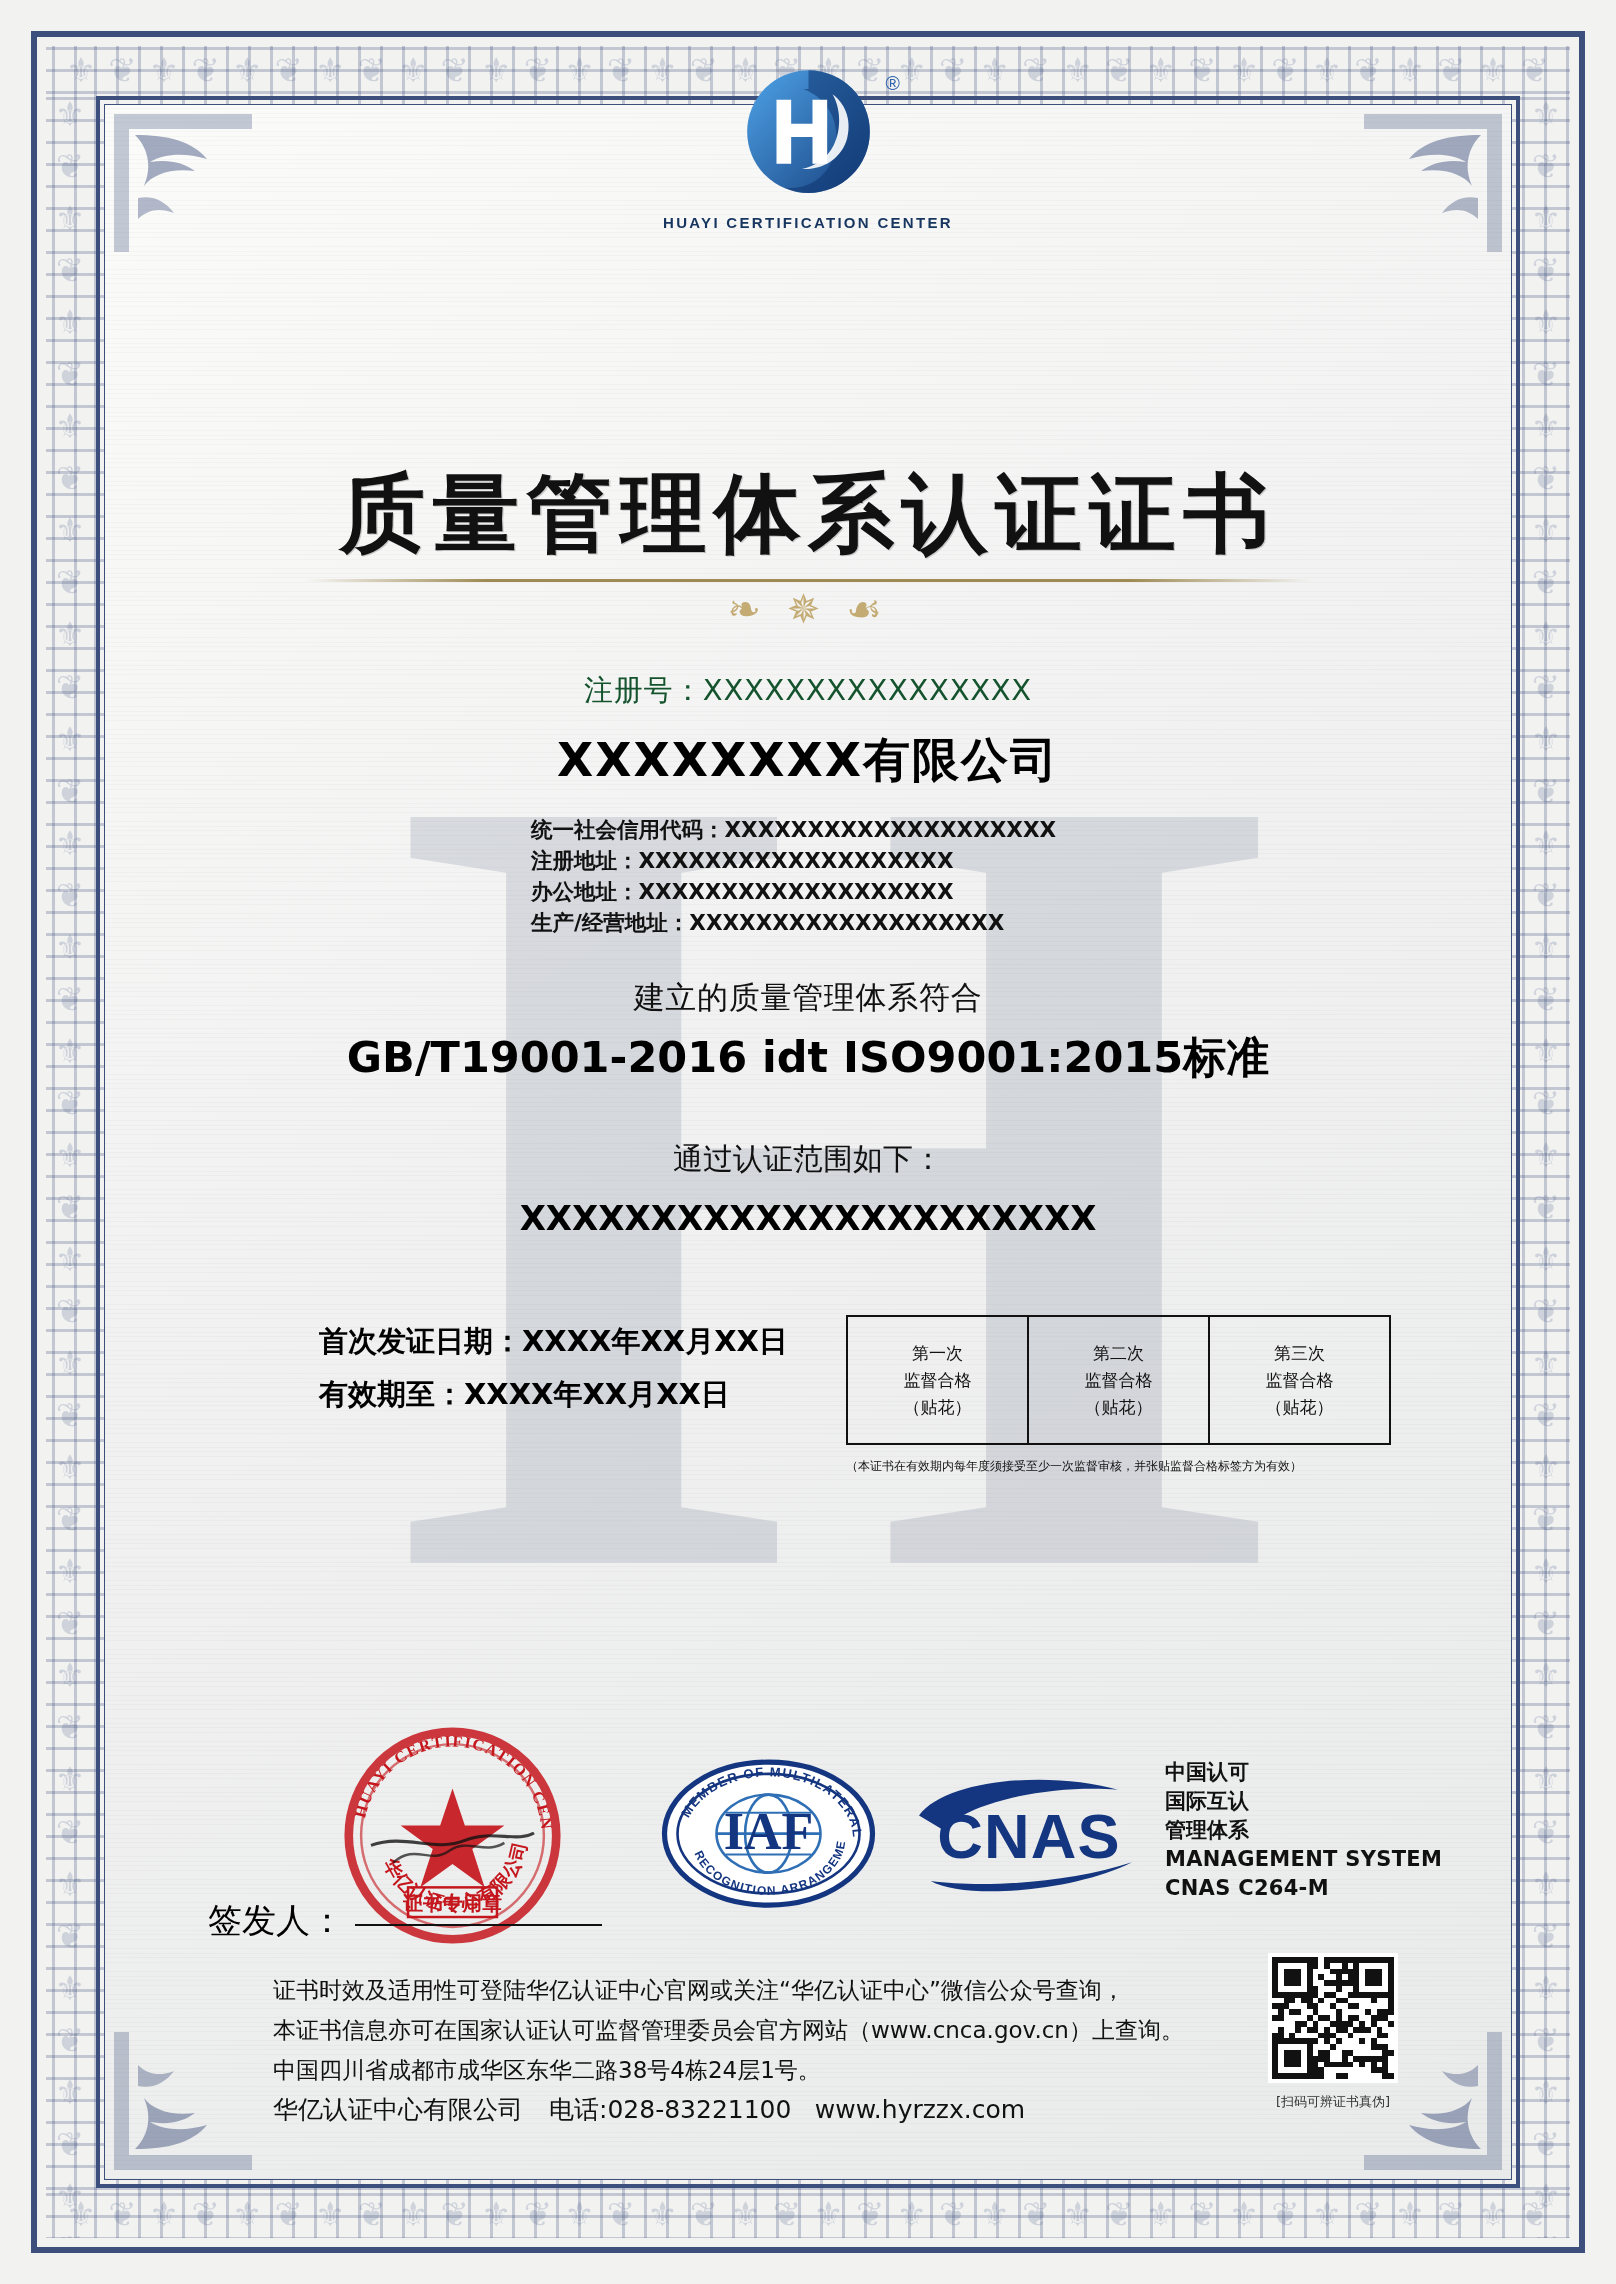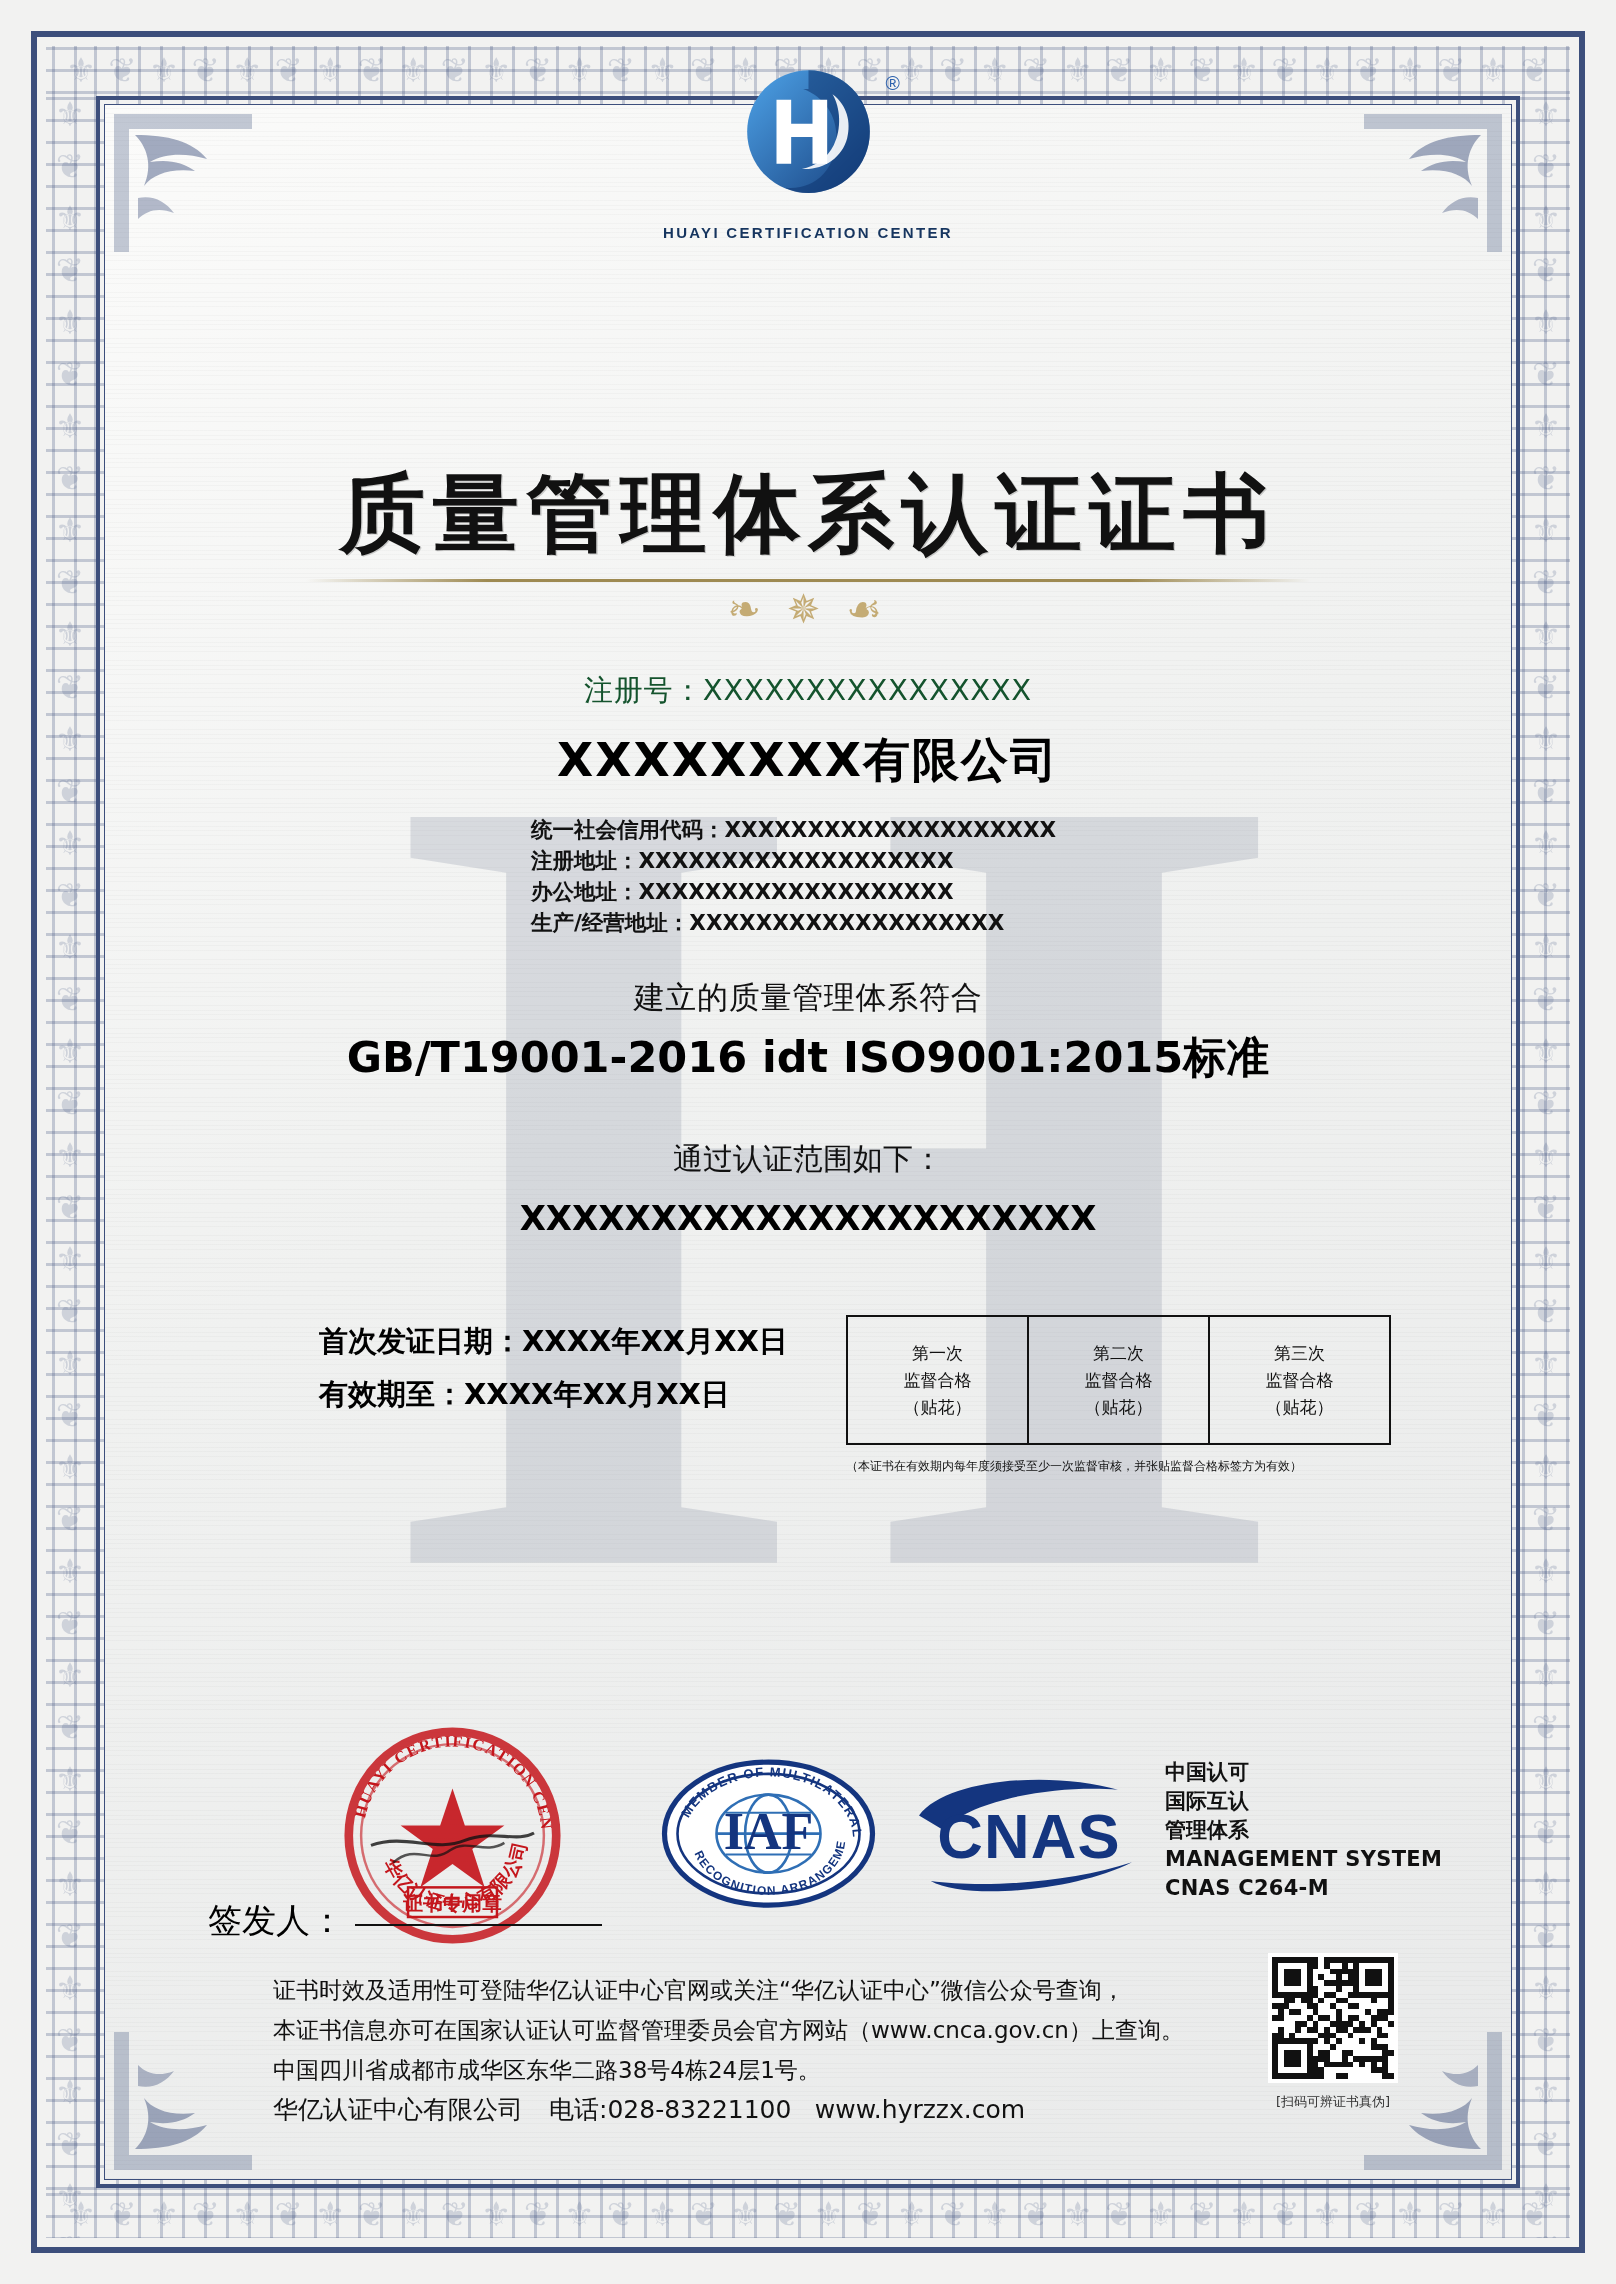--- a/index.html
+++ b/index.html
@@ -133,21 +133,21 @@
   }
   .logo-cn {
     margin-top: 2.6px;
     font-size: 36px;
     letter-spacing: 3.9px;
     color: #16355f;
     font-weight: 700;
     font-family: "DejaVu Sans", sans-serif;
   }
   .logo-en {
-    margin-top: 17px;
+    margin-top: 7px;
     font-size: 15px;
     letter-spacing: 2.3px;
     color: #16355f;
     font-weight: 700;
   }
 
   .main-title {
     position: absolute;
     left: 0; right: 0; top: 456px;
     text-align: center;

